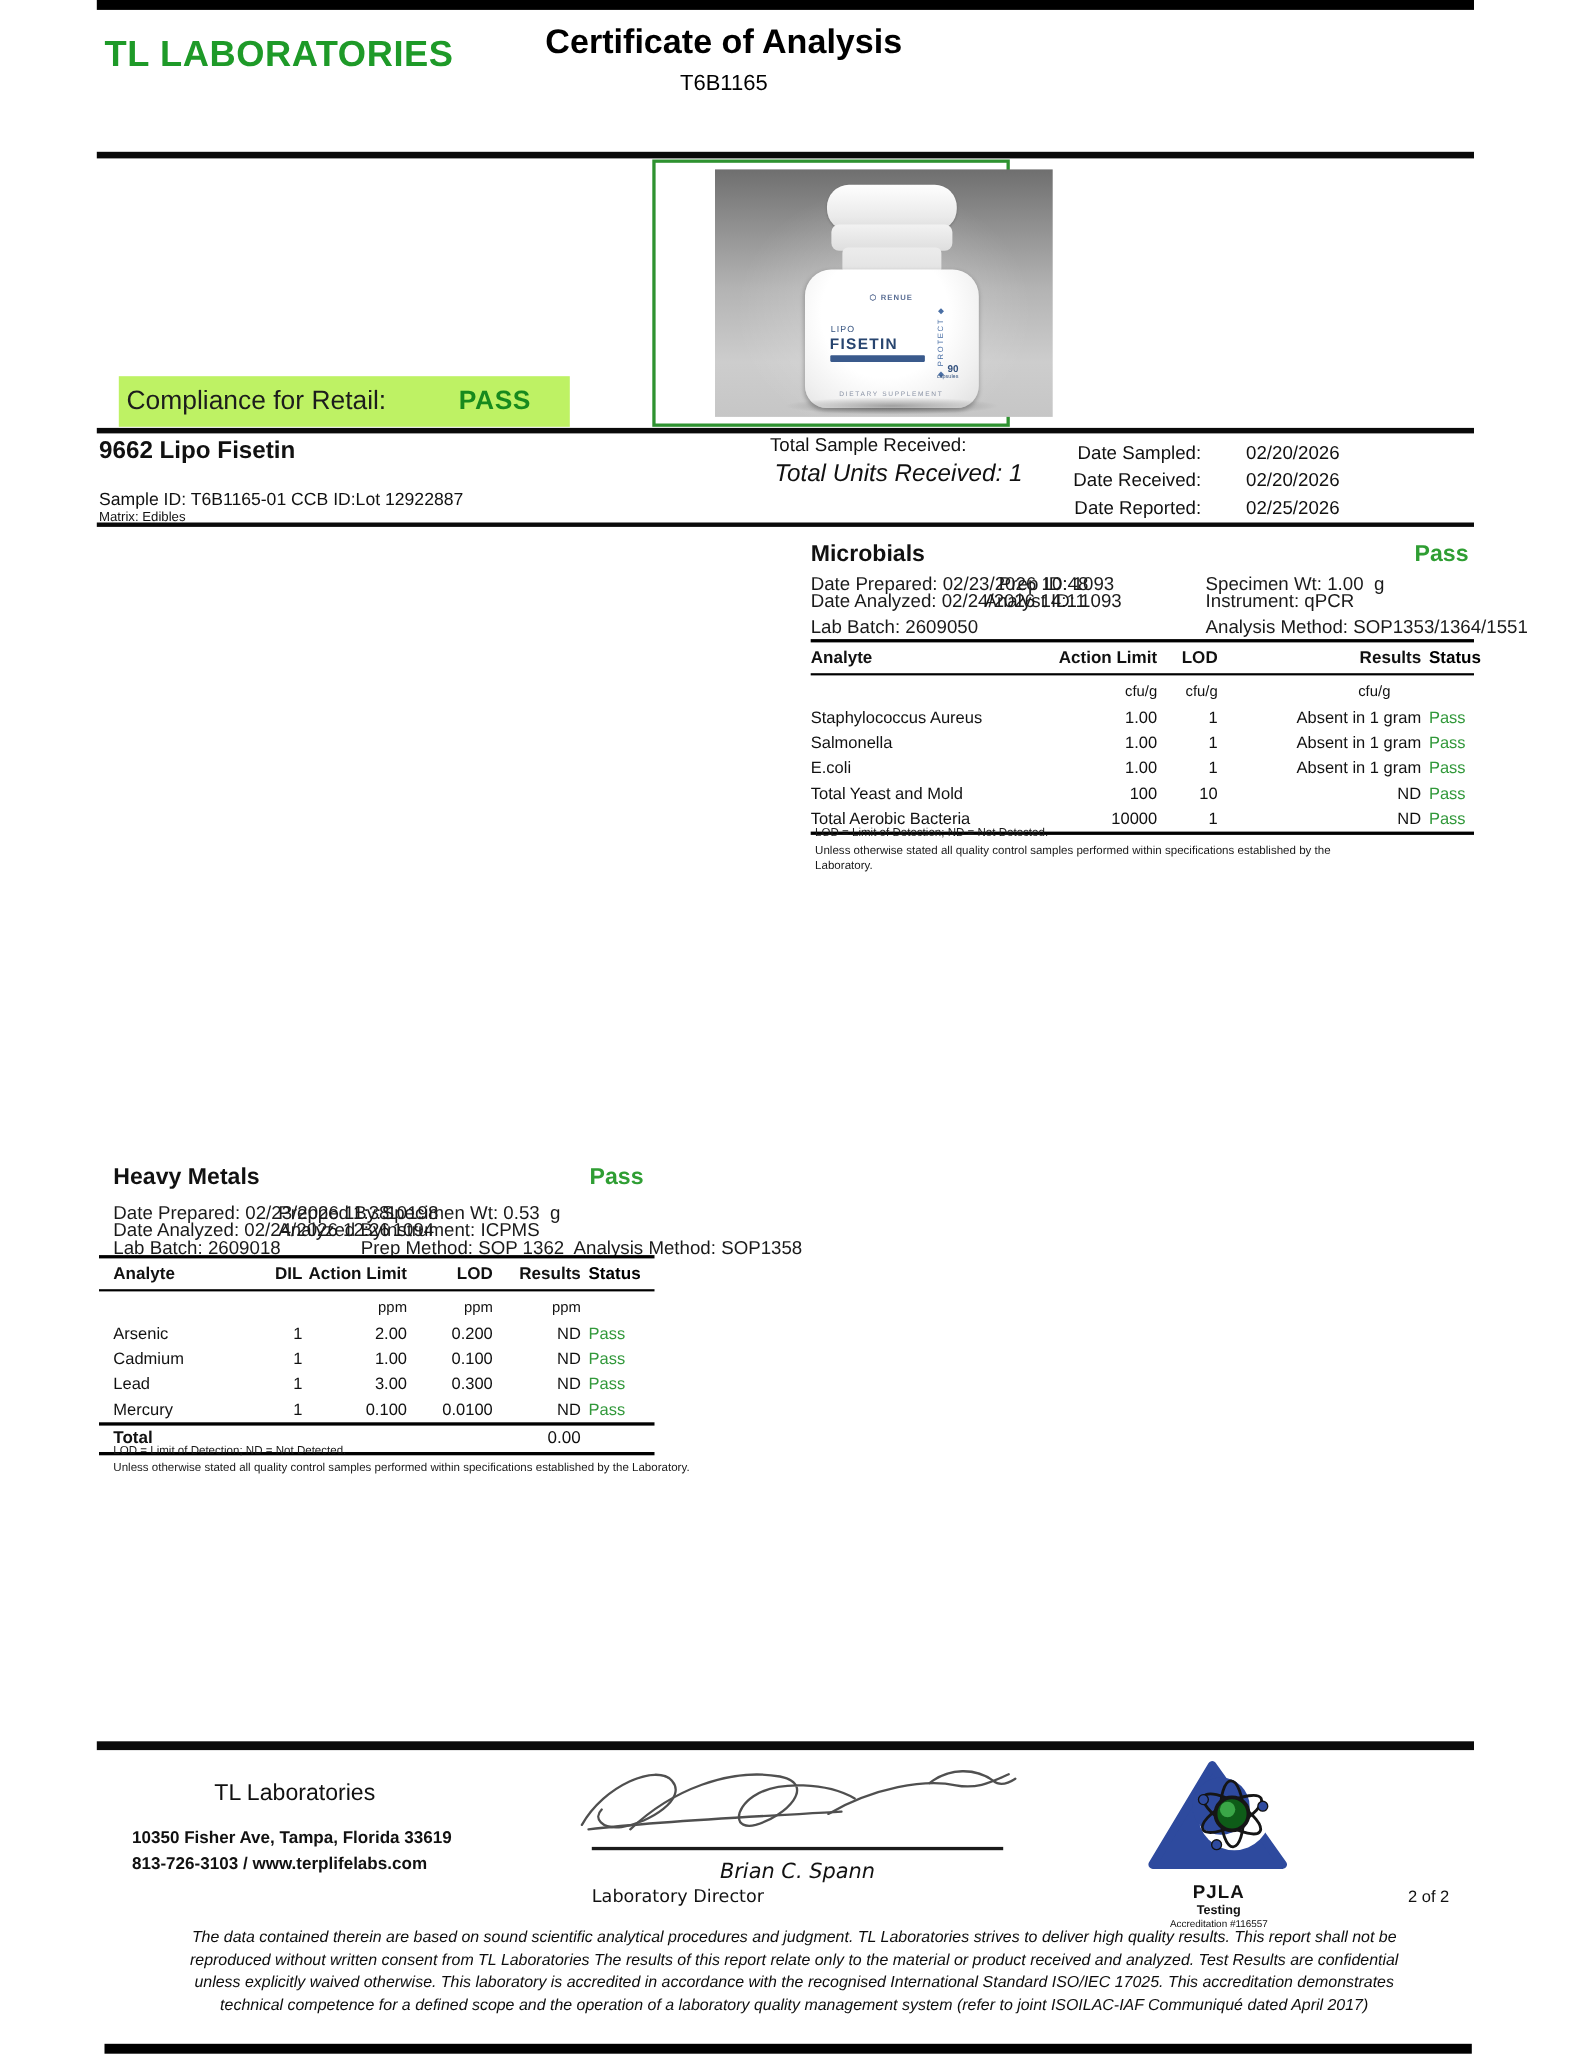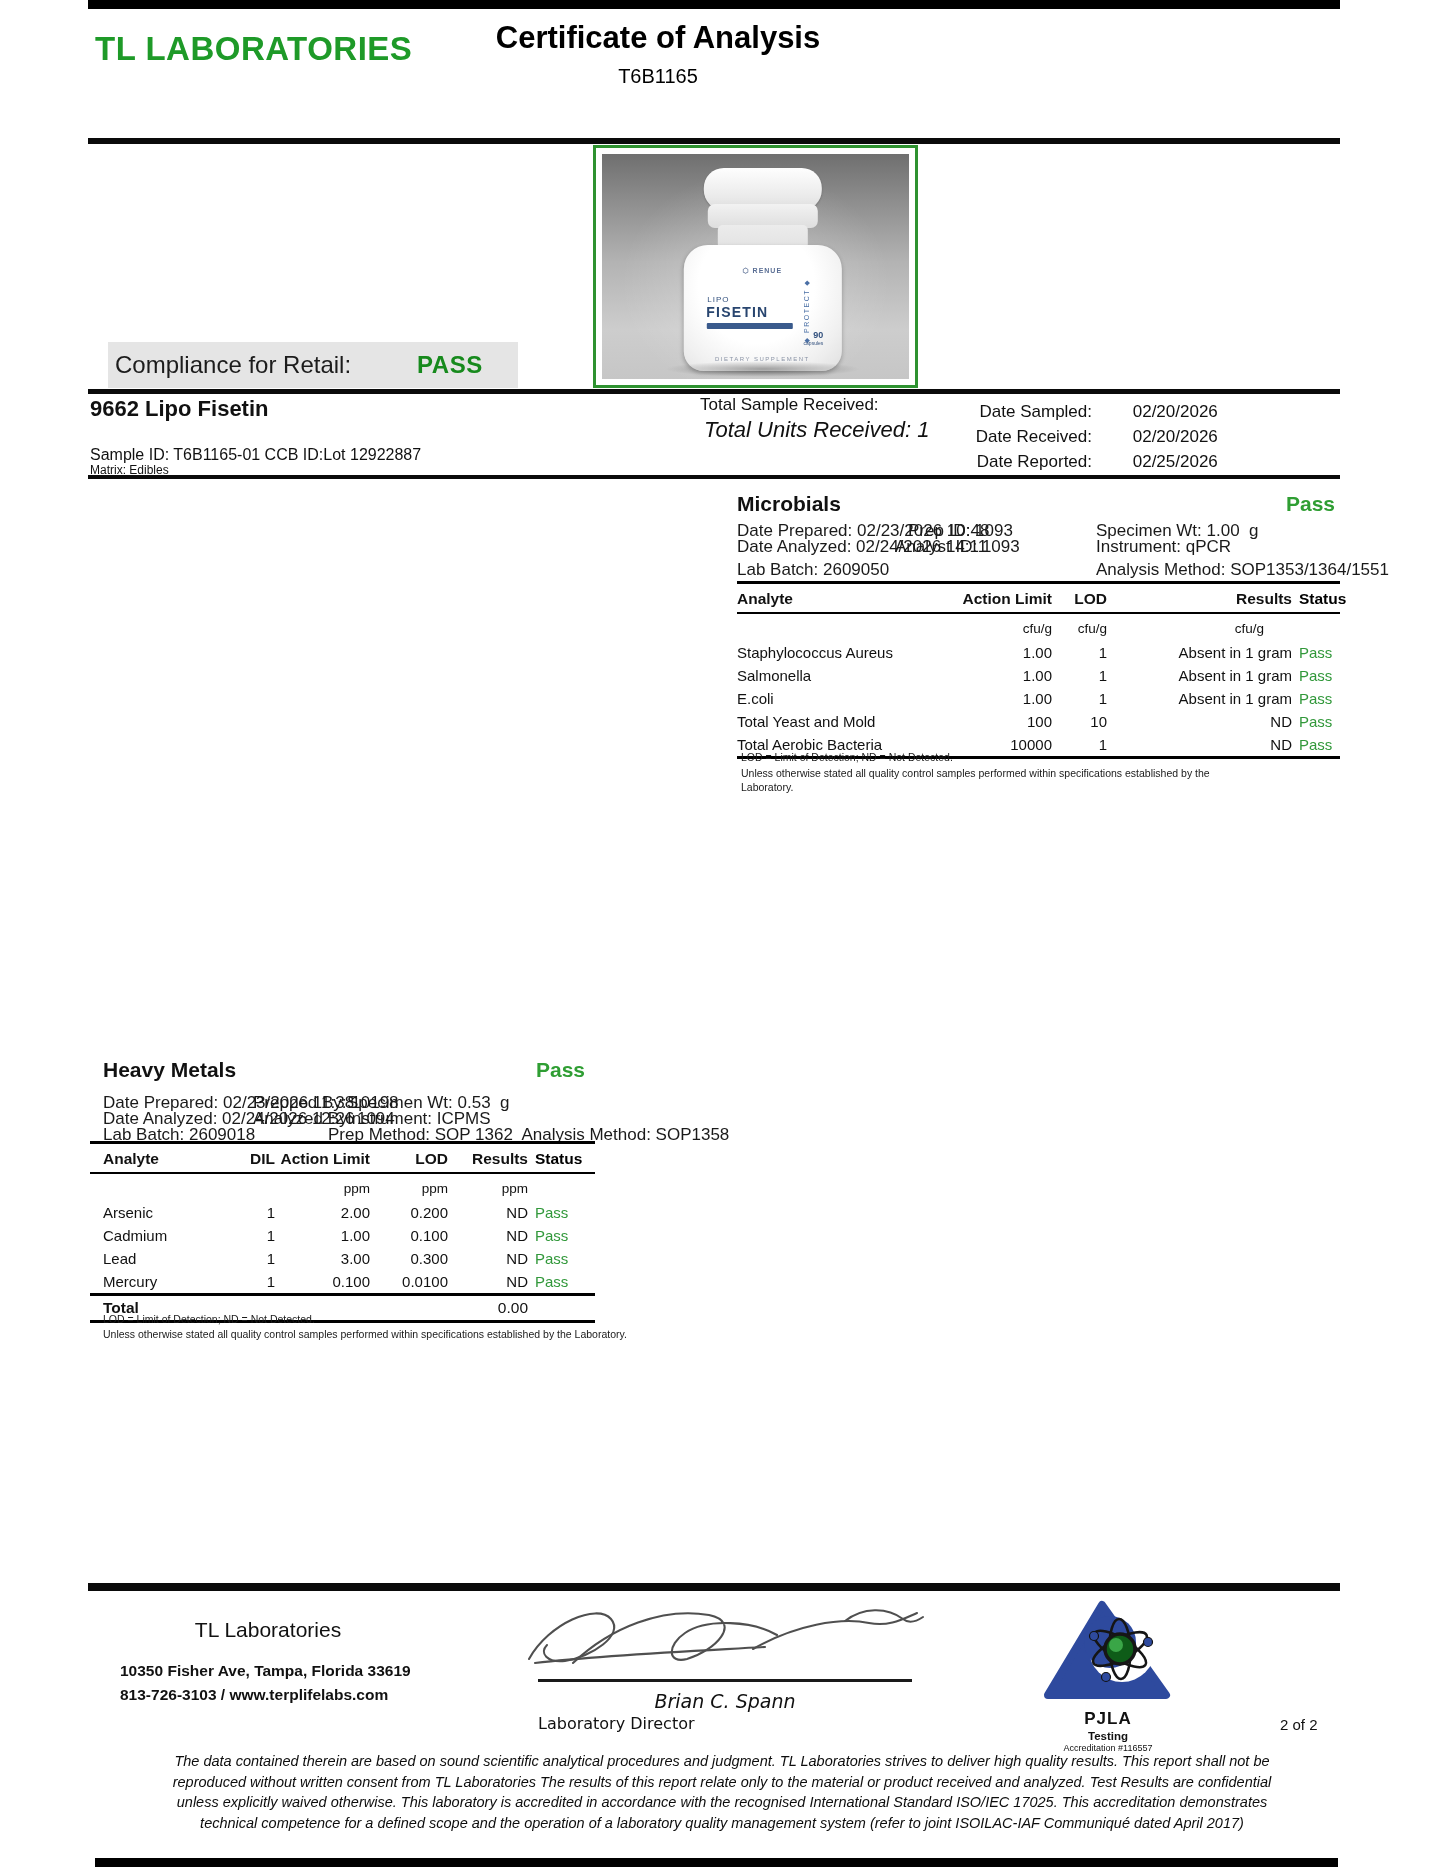--- a/index.html
+++ b/index.html
@@ -11,21 +11,21 @@
   
   .lab-name{position:absolute;left:95px;top:30px;font-size:33px;font-weight:bold;color:#1e9a28;letter-spacing:.5px;}
   .header-center{position:absolute;left:398px;top:20px;width:520px;text-align:center;}
   .coa-title{font-size:31px;font-weight:bold;color:#000;}
   .coa-code{font-size:20px;margin-top:9px;color:#000;}
 
   
   .photo-box{position:absolute;left:593px;top:145px;width:325px;height:243px;
              border:3px solid #2e9230;background:#fff;box-sizing:border-box;padding:6px;}
   .photo{position:relative;width:100%;height:100%;overflow:hidden;
-         background:linear-gradient(180deg,#6f6f6f 0%,#8f8f8f 22%,#b3b3b3 48%,#cdcdcd 78%,#c6c6c6 100%);}
+         background:linear-gradient(180deg,#6f6f6f 0%,#8f8f8f 22%,#b3b3b3 48%,#cdcdcd 78%,#c6c6c6 100%);margin-left:48px;}
   .photo-vignette{position:absolute;inset:0;background:radial-gradient(ellipse at 50% 58%,rgba(255,255,255,.28),rgba(0,0,0,0) 62%);}
   .bottle{position:absolute;left:50%;top:0;width:170px;height:100%;transform:translateX(-46%);}
   .cap{position:absolute;left:50%;top:14px;transform:translateX(-50%);width:118px;height:42px;border-radius:20px;
        background:linear-gradient(180deg,#fefefe,#eaeaea 70%,#dcdcdc);box-shadow:0 1px 2px rgba(0,0,0,.25);}
   .cap-skirt{position:absolute;left:50%;top:50px;transform:translateX(-50%);width:110px;height:24px;border-radius:7px;
        background:linear-gradient(180deg,#f2f2f2,#dedede);}
   .neck{position:absolute;left:50%;top:71px;transform:translateX(-50%);width:90px;height:24px;border-radius:5px;
        background:linear-gradient(180deg,#ececec,#e2e2e2);}
   .body-jar{position:absolute;left:50%;top:91px;transform:translateX(-50%);width:158px;height:126px;
        border-radius:24px 24px 20px 20px;
@@ -36,21 +36,21 @@
   .lbl-brand{position:absolute;left:0;top:22px;width:100%;text-align:center;font-size:7px;letter-spacing:1px;color:#5a6e94;font-weight:bold;}
   .lbl-lipo{position:absolute;left:24px;top:50px;font-size:8px;letter-spacing:1px;color:#33517e;}
   .lbl-fisetin{position:absolute;left:23px;top:59px;font-size:14px;font-weight:bold;letter-spacing:1.2px;color:#28456f;}
   .lbl-band{position:absolute;left:23px;top:78px;width:86px;height:6px;background:#3a5a8c;border-radius:1px;}
   .lbl-protect{position:absolute;right:2px;top:62px;font-size:7px;letter-spacing:1.5px;color:#4a6fa5;transform:rotate(-90deg);transform-origin:center;}
   .lbl-count{position:absolute;right:18px;bottom:24px;font-size:9px;font-weight:bold;color:#33517e;line-height:8px;text-align:right;}
   .lbl-count small{font-size:5px;font-weight:normal;display:block;}
   .lbl-diet{position:absolute;left:0;bottom:9px;width:100%;text-align:center;font-size:6px;letter-spacing:1.5px;color:#8a93a5;}
 
   
-  .compliance{position:absolute;left:108px;top:342px;width:410px;height:46px;background:#e5e5e5;
+  .compliance{position:absolute;left:108px;top:342px;width:410px;height:46px;background:#bef264;
               display:flex;align-items:center;font-size:24px;}
   .compliance .lab{color:#1c1c1c;margin-left:7px;}
   .compliance .val{color:#178a1d;font-weight:bold;margin-left:66px;letter-spacing:.5px;}
 
   
   .product-name{position:absolute;left:90px;top:396px;font-size:22px;font-weight:bold;}
   .tot1{position:absolute;left:700px;top:395px;font-size:17px;}
   .tot2{position:absolute;left:704px;top:417px;font-size:22px;font-style:italic;}
   .date-row{position:absolute;font-size:17px;}
   .date-row .dl{display:inline-block;width:190px;text-align:right;}

